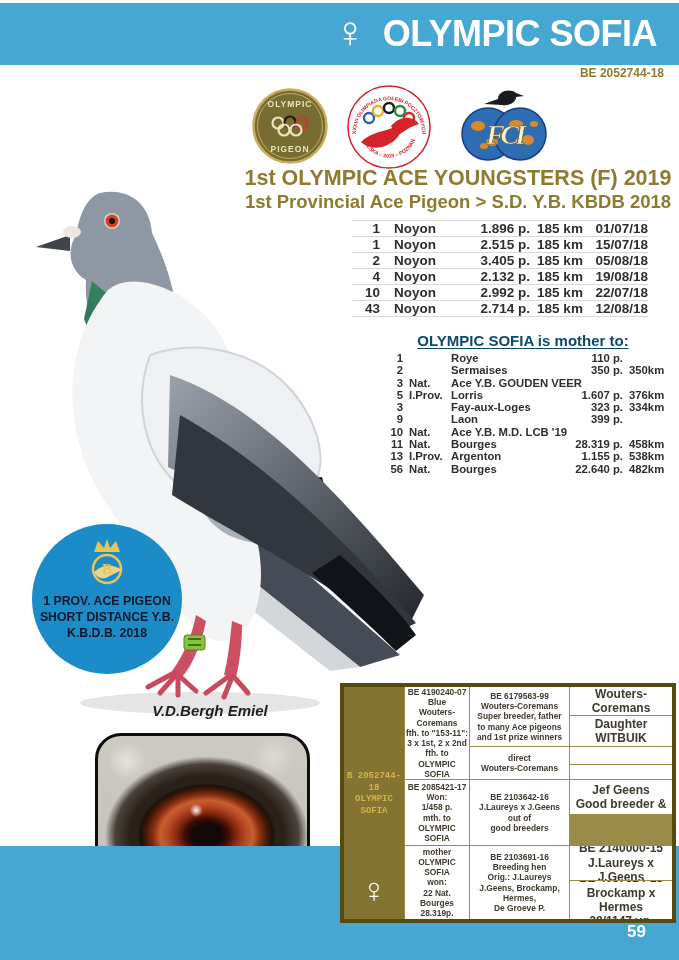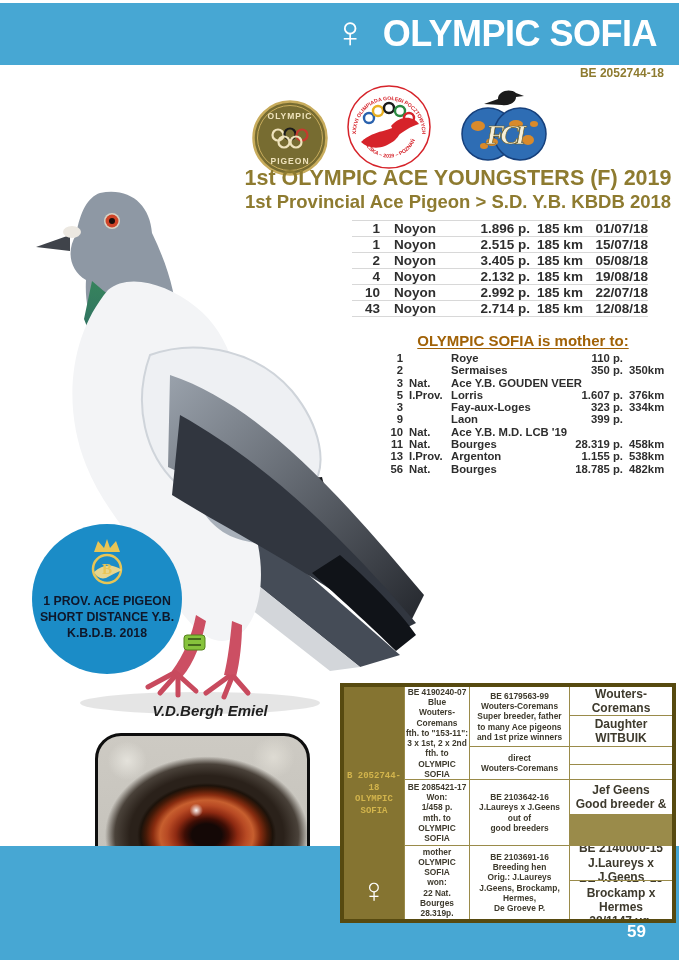--- a/index.html
+++ b/index.html
@@ -24,21 +24,21 @@
   #results{left:352px;top:220px;width:296px;border-top:1px solid #d8d8d8;}
   .rrow{display:grid;grid-template-columns:28px 70px 80px 60px 58px;height:16px;line-height:16px;
         border-bottom:1px solid #d8d8d8;font-size:13.5px;font-weight:bold;color:#2e2e2e;}
   .rrow .c1{text-align:right;}
   .rrow .c2{padding-left:14px;}
   .rrow .c3{text-align:right;}
   .rrow .c4{text-align:center;}
   .rrow .c5{text-align:right;}
 
   
-  #motherhead{left:383px;top:332px;width:280px;text-align:center;color:#a16207;font-weight:bold;
+  #motherhead{left:383px;top:332px;width:280px;text-align:center;color:#0c4a6e;font-weight:bold;
               font-size:15px;text-decoration:underline;text-underline-offset:2px;}
   #motherlist{left:383px;top:352px;width:280px;}
   .mrow{display:grid;grid-template-columns:20px 46px 112px 62px 40px;height:12.3px;line-height:12.3px;
         font-size:11.3px;font-weight:bold;color:#2e2e2e;white-space:nowrap;}
   .mrow .m1{text-align:right;}
   .mrow .m2{padding-left:6px;}
   .mrow .m3{padding-left:2px;}
   .mrow .m4{text-align:right;}
   .mrow .m5{padding-left:6px;}
 
@@ -142,21 +142,21 @@
         <path d="M228 602 L206 618"></path>
           <path d="M232 602 L224 622"></path>
           <path d="M234 602 L248 618"></path>
       </g>
       <rect x="184" y="560" width="21" height="15" rx="3" fill="#86c33c" stroke="#55831c"></rect>
       <line x1="188" y1="564" x2="201" y2="564" stroke="#2f4d12" stroke-width="1.5"></line>
       <line x1="188" y1="570" x2="201" y2="570" stroke="#2f4d12" stroke-width="1.5"></line>
     </svg>
   </div>
 
-  <div class="abs" style="left:252px;top:100px;width:76px;height:76px;">
+  <div class="abs" style="left:252px;top:88px;width:76px;height:76px;">
     <svg width="76" height="76" viewBox="0 0 76 76">
       <circle cx="38" cy="38" r="36.5" fill="#776C31" stroke="#C8AC5C" stroke-width="2.5"></circle>
       <circle cx="38" cy="38" r="32.5" fill="none" stroke="#C8AC5C" stroke-width="1"></circle>
       <text x="38" y="19" text-anchor="middle" font-size="8.5" font-weight="bold" fill="#EFE3BC" letter-spacing="1">OLYMPIC</text>
       <g fill="none" stroke-width="2.2">
         <circle cx="26" cy="35" r="5.5" stroke="#EFE3BC"></circle>
         <circle cx="38" cy="34" r="5.5" stroke="#1b1b1b"></circle>
         <circle cx="50" cy="35" r="5.5" stroke="#C5392E"></circle>
         <circle cx="32" cy="42" r="5.5" stroke="#EFE3BC"></circle>
         <circle cx="44" cy="42" r="5.5" stroke="#EFE3BC"></circle>
@@ -317,21 +317,21 @@
       <span class="m1">13</span>
       <span class="m2">I.Prov.</span>
       <span class="m3">Argenton</span>
       <span class="m4">1.155 p.</span>
       <span class="m5">538km</span>
     </div>
     <div class="mrow">
       <span class="m1">56</span>
       <span class="m2">Nat.</span>
       <span class="m3">Bourges</span>
-      <span class="m4">18.785 p.</span>
+      <span class="m4">22.640 p.</span>
       <span class="m5">482km</span>
     </div>
   </div>
 
   <div class="abs" id="badge">
     <svg width="70" height="52" viewBox="0 0 70 52">
       <path d="M22 16 L26 5 L32 12 L35 3 L38 12 L44 5 L48 16 Z" fill="#E8C555"></path>
       <circle cx="35" cy="33" r="14" fill="none" stroke="#E8C555" stroke-width="2.5"></circle>
       <path d="M22 36 Q35 24 50 34 Q41 38 34 42 Q26 44 22 36 Z" fill="#F2D98A" opacity="0.95"></path>
       <text x="35" y="38" text-anchor="middle" font-family="Liberation Serif, serif" font-weight="bold" font-size="15" fill="#E8C555">B</text>

